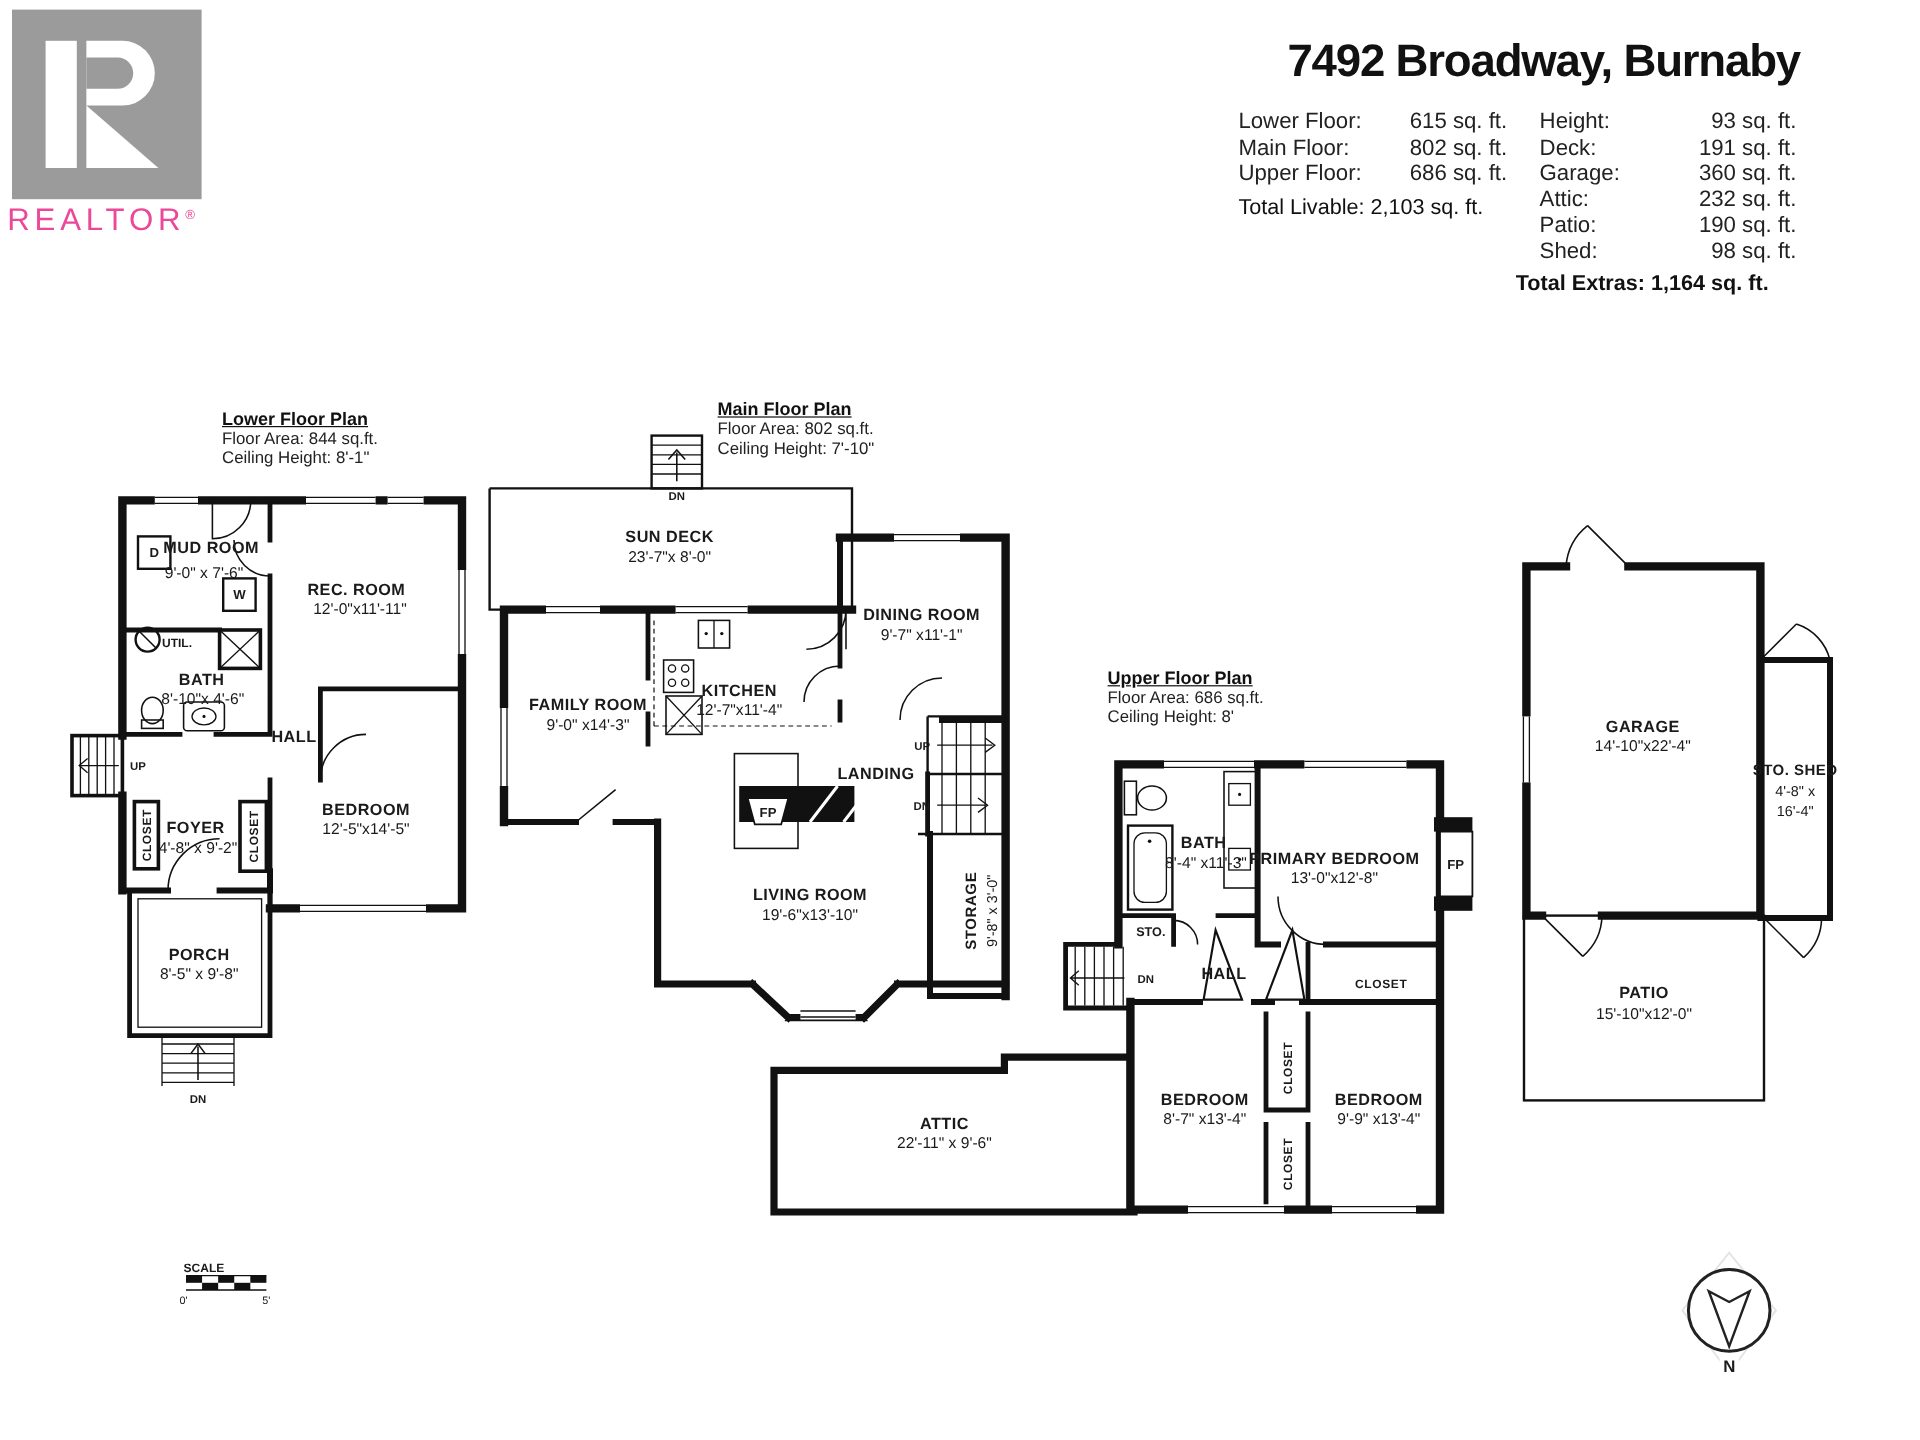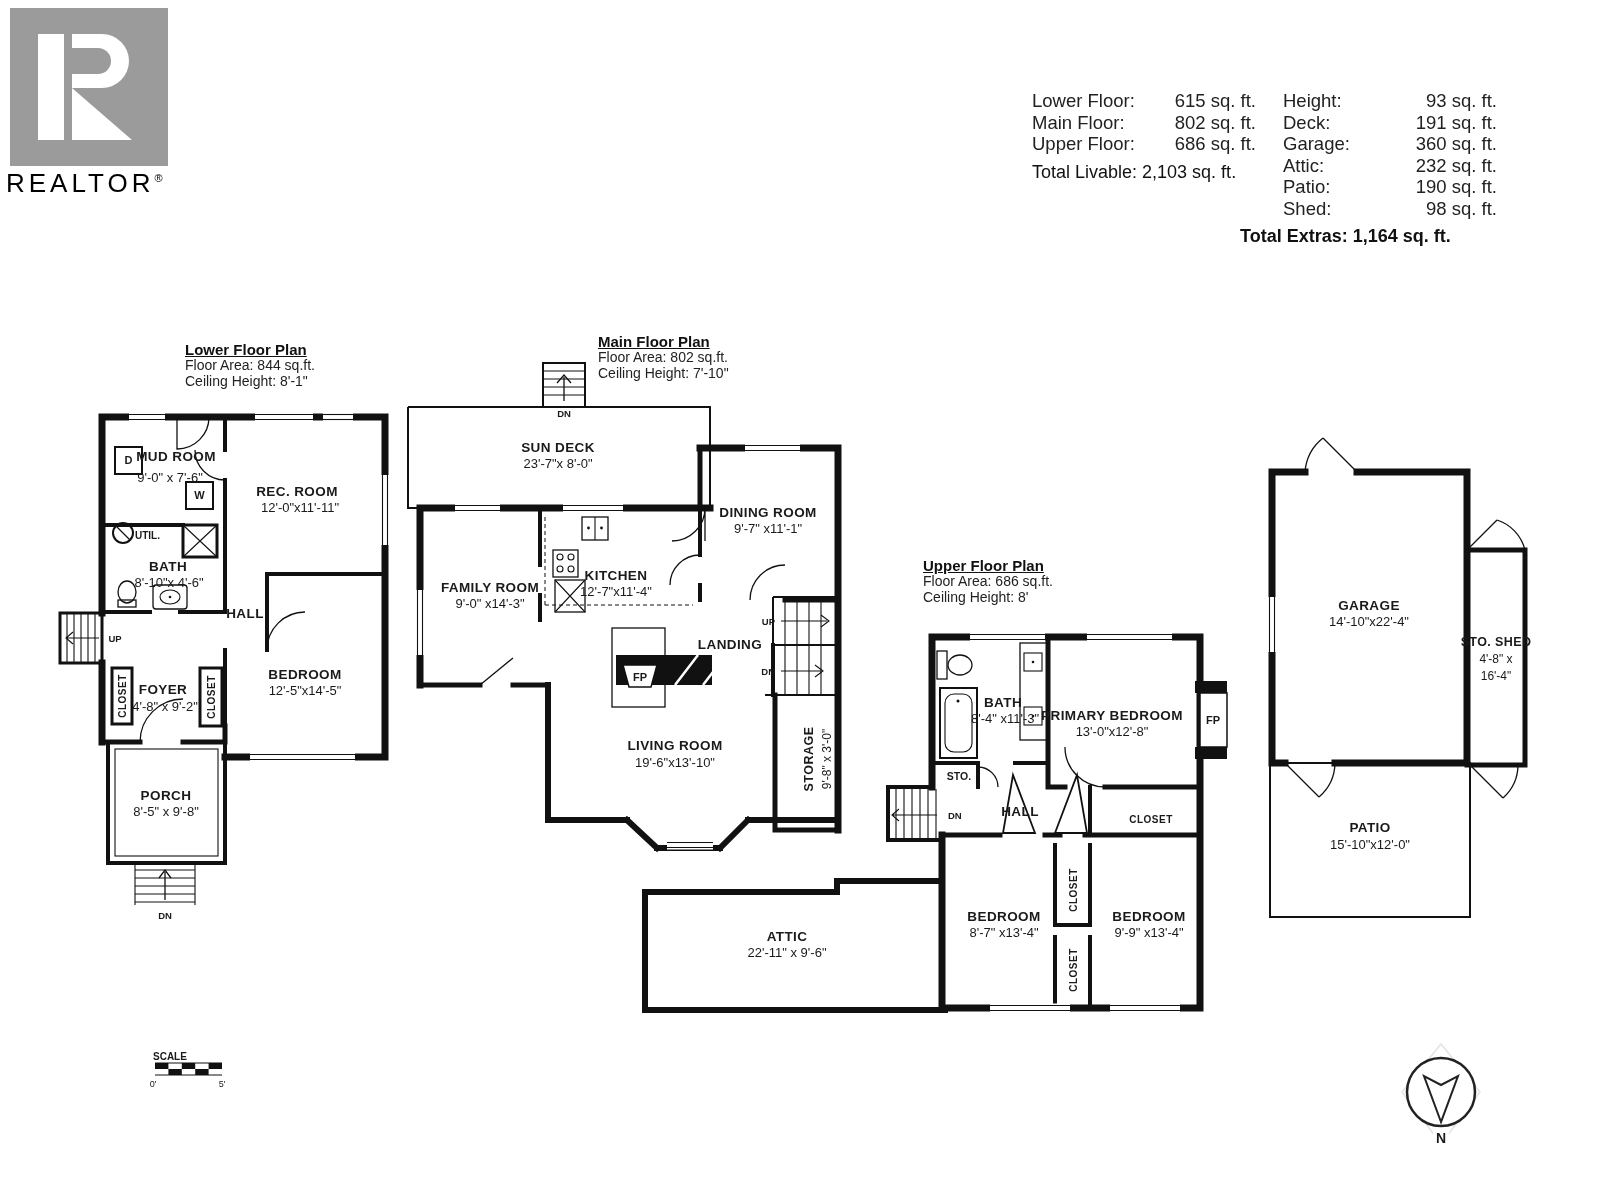--- a/index.html
+++ b/index.html
@@ -5,29 +5,29 @@
   html,body{margin:0;padding:0;background:#fff}
   #page{position:relative;width:1600px;height:1200px;background:#fff;
         font-family:"Liberation Sans",sans-serif;color:#1a1a1a;overflow:hidden}
   .abs{position:absolute}
   
   #title{left:900px;top:30px;width:600px;text-align:right;font-size:38px;font-weight:bold;letter-spacing:-1px;color:#111}
   .srow{height:21.5px;font-size:18.5px;display:flex;justify-content:space-between;color:#222}
   #statsL{left:1032px;top:90px;width:224px}
   #statsR{left:1283px;top:90px;width:214px}
   #totalLivable{left:1032px;top:162px;width:260px;font-size:18px;font-weight:normal;white-space:nowrap;color:#111}
-  #totalExtras{left:1240px;top:226px;width:257px;text-align:left;font-size:18px;font-weight:bold;white-space:nowrap;color:#111}
+  #totalExtras{left:1240px;top:226px;width:257px;text-align:center;font-size:18px;font-weight:bold;white-space:nowrap;color:#111}
   
   .plan-title{font-size:15px;font-weight:bold;text-decoration:underline;color:#111;white-space:nowrap}
   .plan-sub{font-size:14px;line-height:15.5px;color:#222;white-space:nowrap}
   #lowerTitle{left:185px;top:341px}
   #mainTitle{left:598px;top:333px}
   #upperTitle{left:923px;top:557px}
   
-  #realtorTxt{left:6px;top:168px;width:180px;font-size:26px;letter-spacing:4px;color:#000000;white-space:nowrap}
+  #realtorTxt{left:6px;top:168px;width:180px;font-size:26px;letter-spacing:4px;color:#ec4899;white-space:nowrap}
   #realtorTxt sup{font-size:11px;letter-spacing:0}
   
   #cotala{left:110px;top:1094px;font-size:50px;font-weight:800;letter-spacing:-2px;color:#161616}
   #cotala .tm{font-size:9px;font-weight:bold;letter-spacing:0;vertical-align:-4px;margin-left:2px}
   #disclaimer{left:262px;top:1117px;width:1000px;font-size:15.5px;color:#1f1f1f}
   
   svg{position:absolute;overflow:visible}
   svg text{font-family:"Liberation Sans",sans-serif;fill:#1a1a1a;text-anchor:middle}
   .w7{stroke:#111;stroke-width:7;fill:none;stroke-linecap:square}
   .w6{stroke:#111;stroke-width:6;fill:none;stroke-linecap:square}
@@ -54,20 +54,21 @@
 
   <svg style="left:10px;top:8px" width="160" height="160" viewBox="0 0 160 160">
     <rect x="0" y="0" width="158" height="158" fill="#9b9b9b"></rect>
     <rect x="28" y="26" width="26" height="106" fill="#fff"></rect>
     <path d="M62,26 H92 A27,27 0 0 1 92,80 H62 Z" fill="#fff"></path>
     <path d="M62,40 H88 A13,13 0 0 1 88,66 H62 Z" fill="#9b9b9b"></path>
     <polygon points="62,80 122,132 62,132" fill="#fff"></polygon>
   </svg>
   <div class="abs" id="realtorTxt"><span>REALTOR</span><sup>®</sup></div>
 
+  <div class="abs" id="title">7492 Broadway, Burnaby</div>
   <div class="abs" id="statsL">
     <div class="srow">
         <span>Lower Floor:</span>
         <span>615 sq. ft.</span>
       </div>
     <div class="srow">
         <span>Main Floor:</span>
         <span>802 sq. ft.</span>
       </div>
     <div class="srow">

